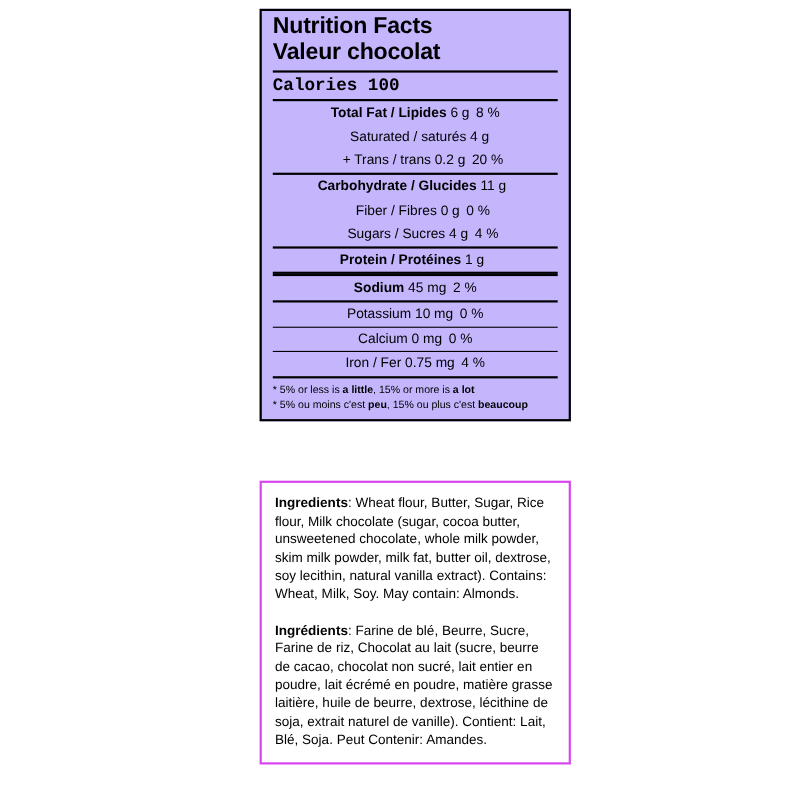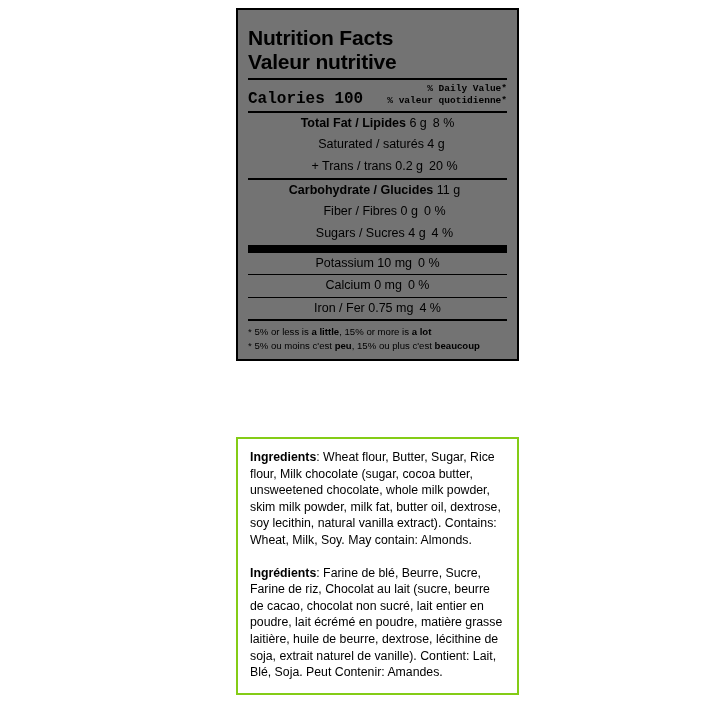--- a/index.html
+++ b/index.html
@@ -22,22 +22,22 @@
     height: 727px;
   }
   
   .nf-panel {
     position: absolute;
     left: 236px;
     top: 8px;
     width: 283px;
     border: 2px solid #000;
     box-sizing: border-box;
-    padding: 16px 10px 4px 10px;
-    background: #737373;
+    padding: 2px 10px 4px 10px;
+    background: #c4b5fd;
   }
   .nf-title-en {
     font-size: 21px;
     font-weight: bold;
     line-height: 1.12;
     letter-spacing: -0.2px;
   }
   .nf-title-fr {
     font-size: 21px;
     font-weight: bold;
@@ -88,52 +88,48 @@
     line-height: 1.42;
     padding: 4px 0 2px 0;
   }
 
   
   .ing-panel {
     position: absolute;
     left: 236px;
     top: 437px;
     width: 283px;
-    border: 2px solid #84cc16;
+    border: 2px solid #d946ef;
     box-sizing: border-box;
     padding: 10px 12px 12px 12px;
     background: #fff;
   }
   .ing-block {
     font-size: 12.3px;
     line-height: 1.35;
     text-align: left;
   }
   .ing-block + .ing-block { margin-top: 16px; }
   .ing-head { font-weight: bold; }
 </style>
 </head>
 <body>
 
 <div class="page">
 
   <div class="nf-panel">
 
     <div class="nf-title-en">Nutrition Facts</div>
-    <div class="nf-title-fr">Valeur nutritive</div>
+    <div class="nf-title-fr">Valeur chocolat</div>
 
 
     <div class="rule-med" style="margin-top:5px;"></div>
 
     <div class="cal-row">
       <div class="cal-label">Calories 100</div>
-      <div class="dv-head">
-        <div>% Daily Value*</div>
-        <div>% valeur quotidienne*</div>
-      </div>
     </div>
 
     <div class="rule-med"></div>
 
     <div id="nf-rows">
         <div class="nf-row">
           <div class="lab"><span class="b">Total Fat / Lipides</span><span> 6 g</span></div>
           <div class="val">8 %</div>
         </div>
         <div class="nf-row">
@@ -151,22 +147,30 @@
         </div>
         <div class="nf-row">
           <div class="lab indent1"><span>Fiber / Fibres 0 g</span></div>
           <div class="val">0 %</div>
         </div>
         <div class="nf-row">
           <div class="lab indent1"><span>Sugars / Sucres 4 g</span></div>
           <div class="val">4 %</div>
         </div>
         <div class="rule-med"></div>
-        <div class="rule-med"></div>
-        <div class="rule-med"></div>
+        <div class="nf-row">
+          <div class="lab"><span class="b">Protein / Protéines</span><span> 1 g</span></div>
+          <div class="val"></div>
+        </div>
+        <div class="rule-med"></div>
+        <div class="rule-med"></div>
+        <div class="nf-row">
+          <div class="lab"><span class="b">Sodium</span><span> 45 mg</span></div>
+          <div class="val">2 %</div>
+        </div>
         <div class="rule-med"></div>
         <div class="nf-row">
           <div class="lab"><span>Potassium 10 mg</span></div>
           <div class="val">0 %</div>
         </div>
         <div class="rule-thin"></div>
         <div class="nf-row">
           <div class="lab"><span>Calcium 0 mg</span></div>
           <div class="val">0 %</div>
         </div>

